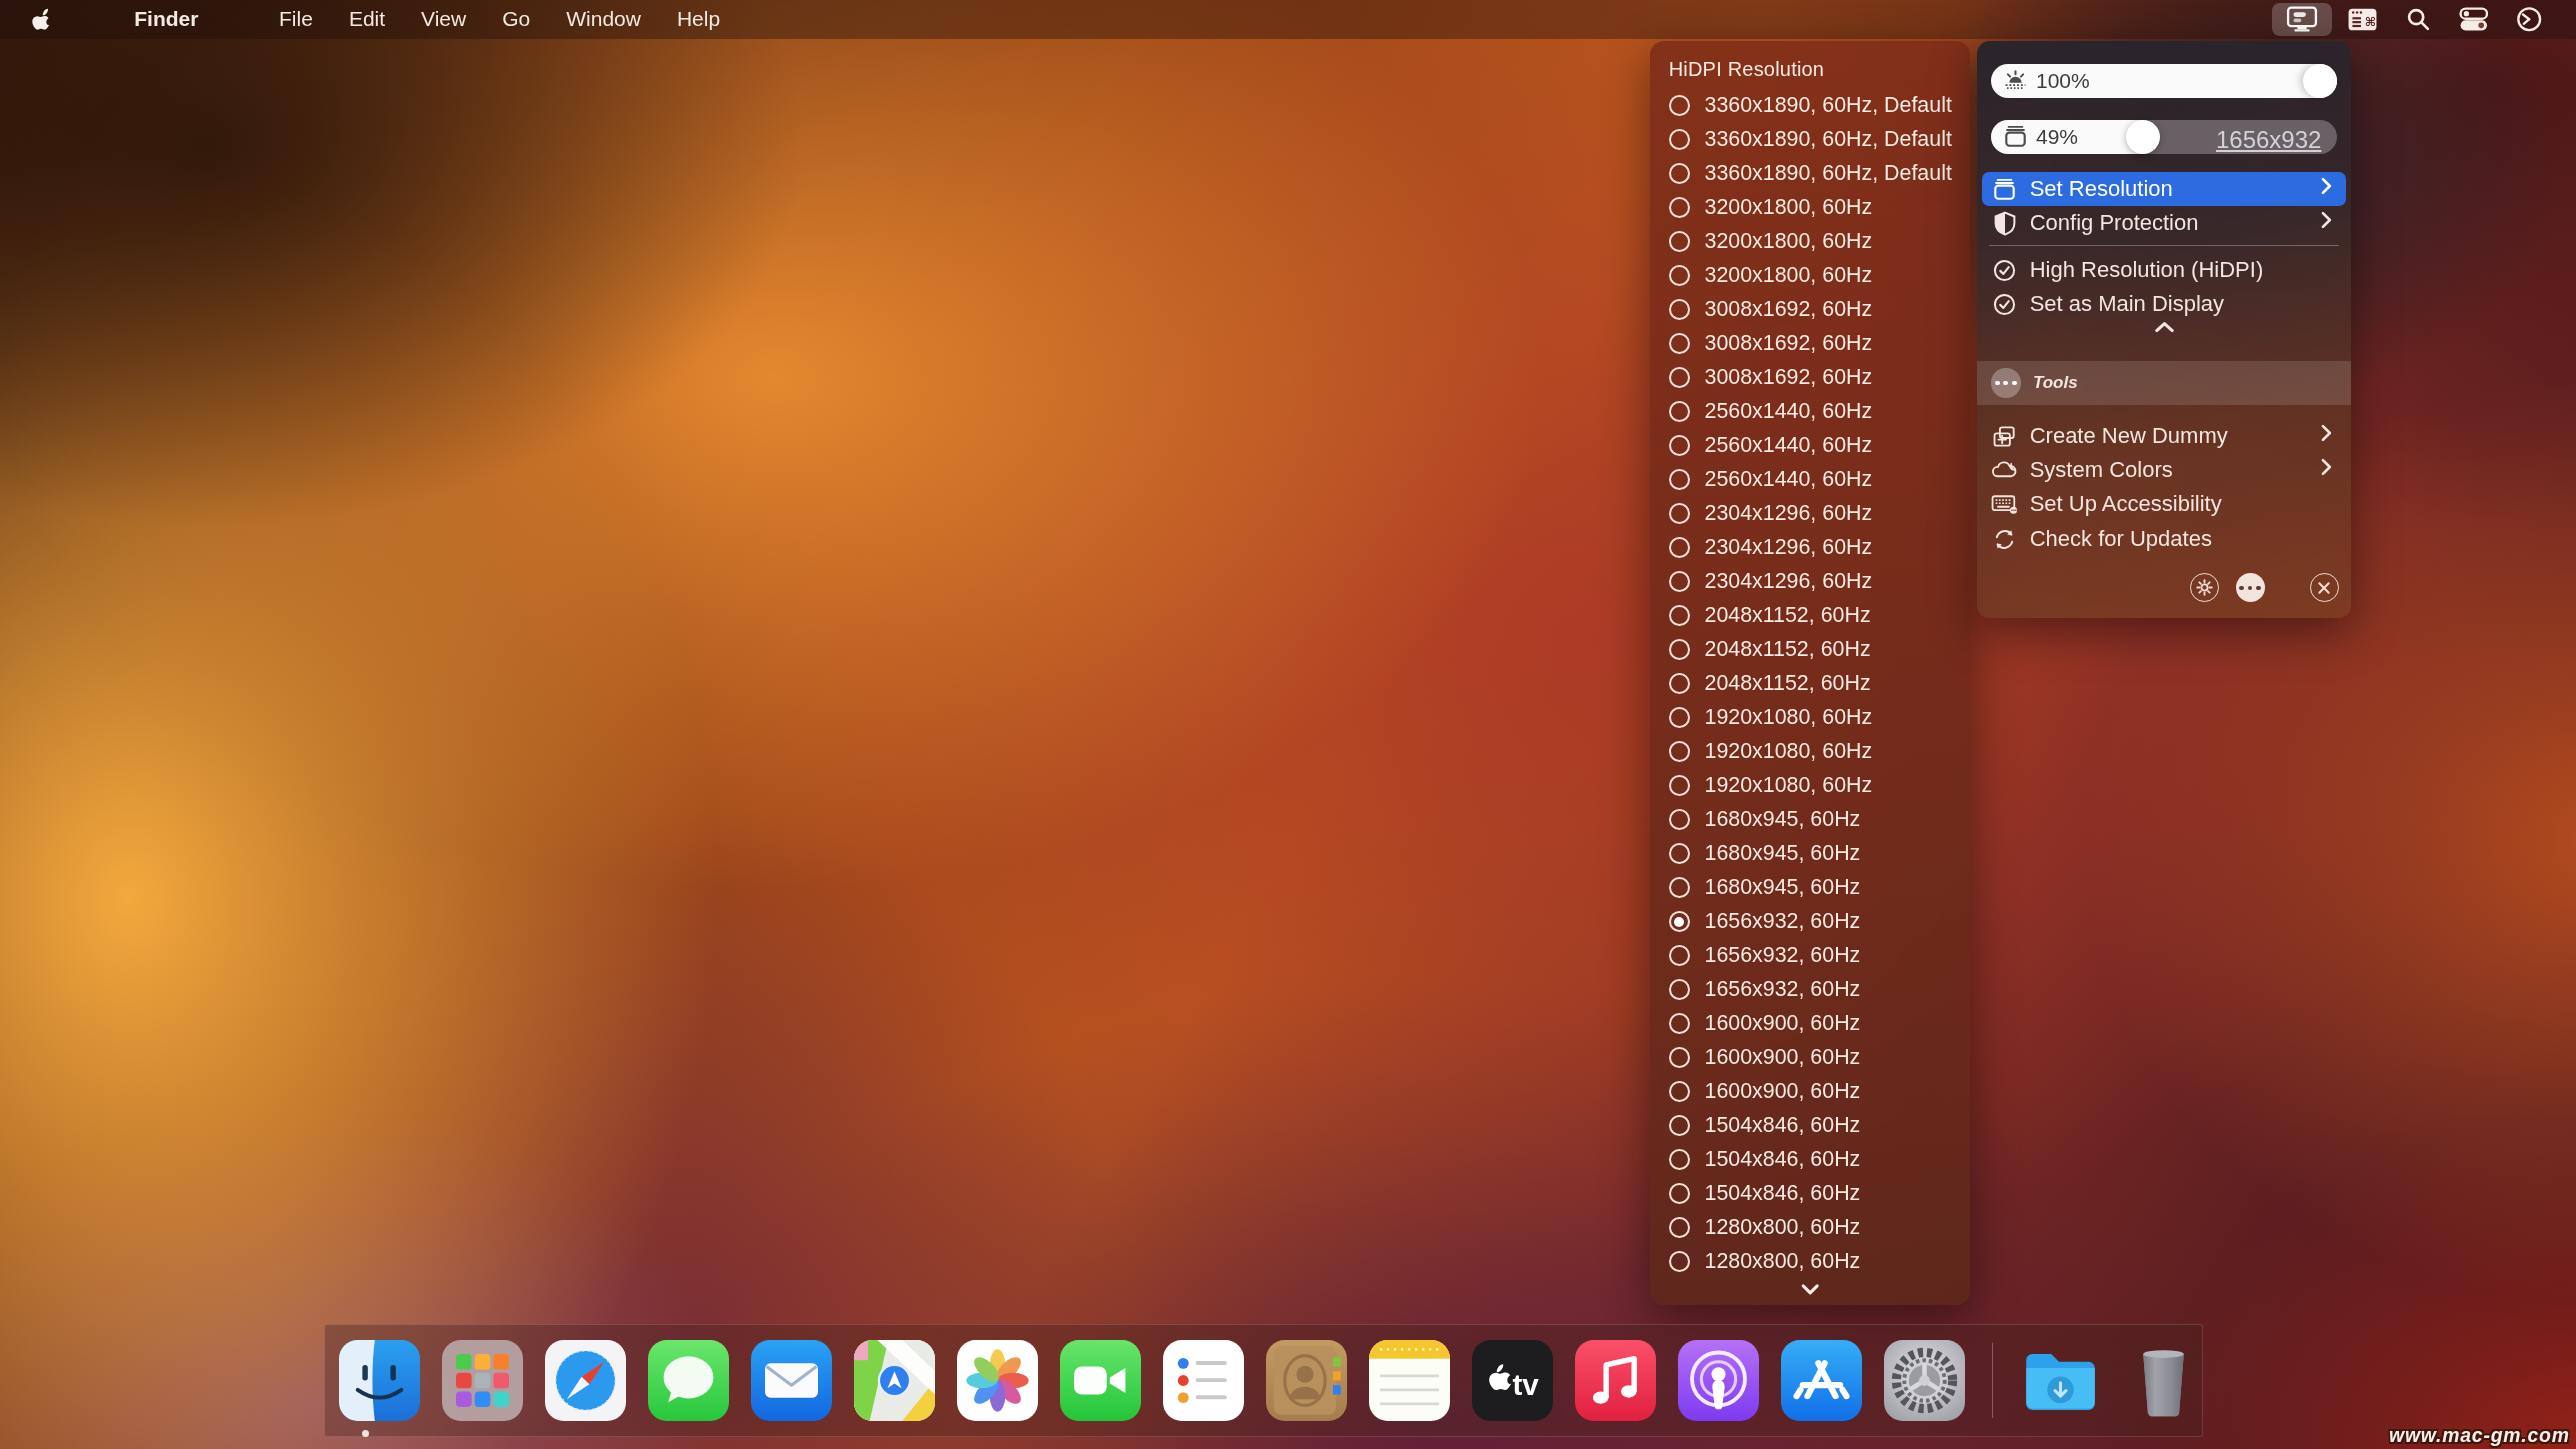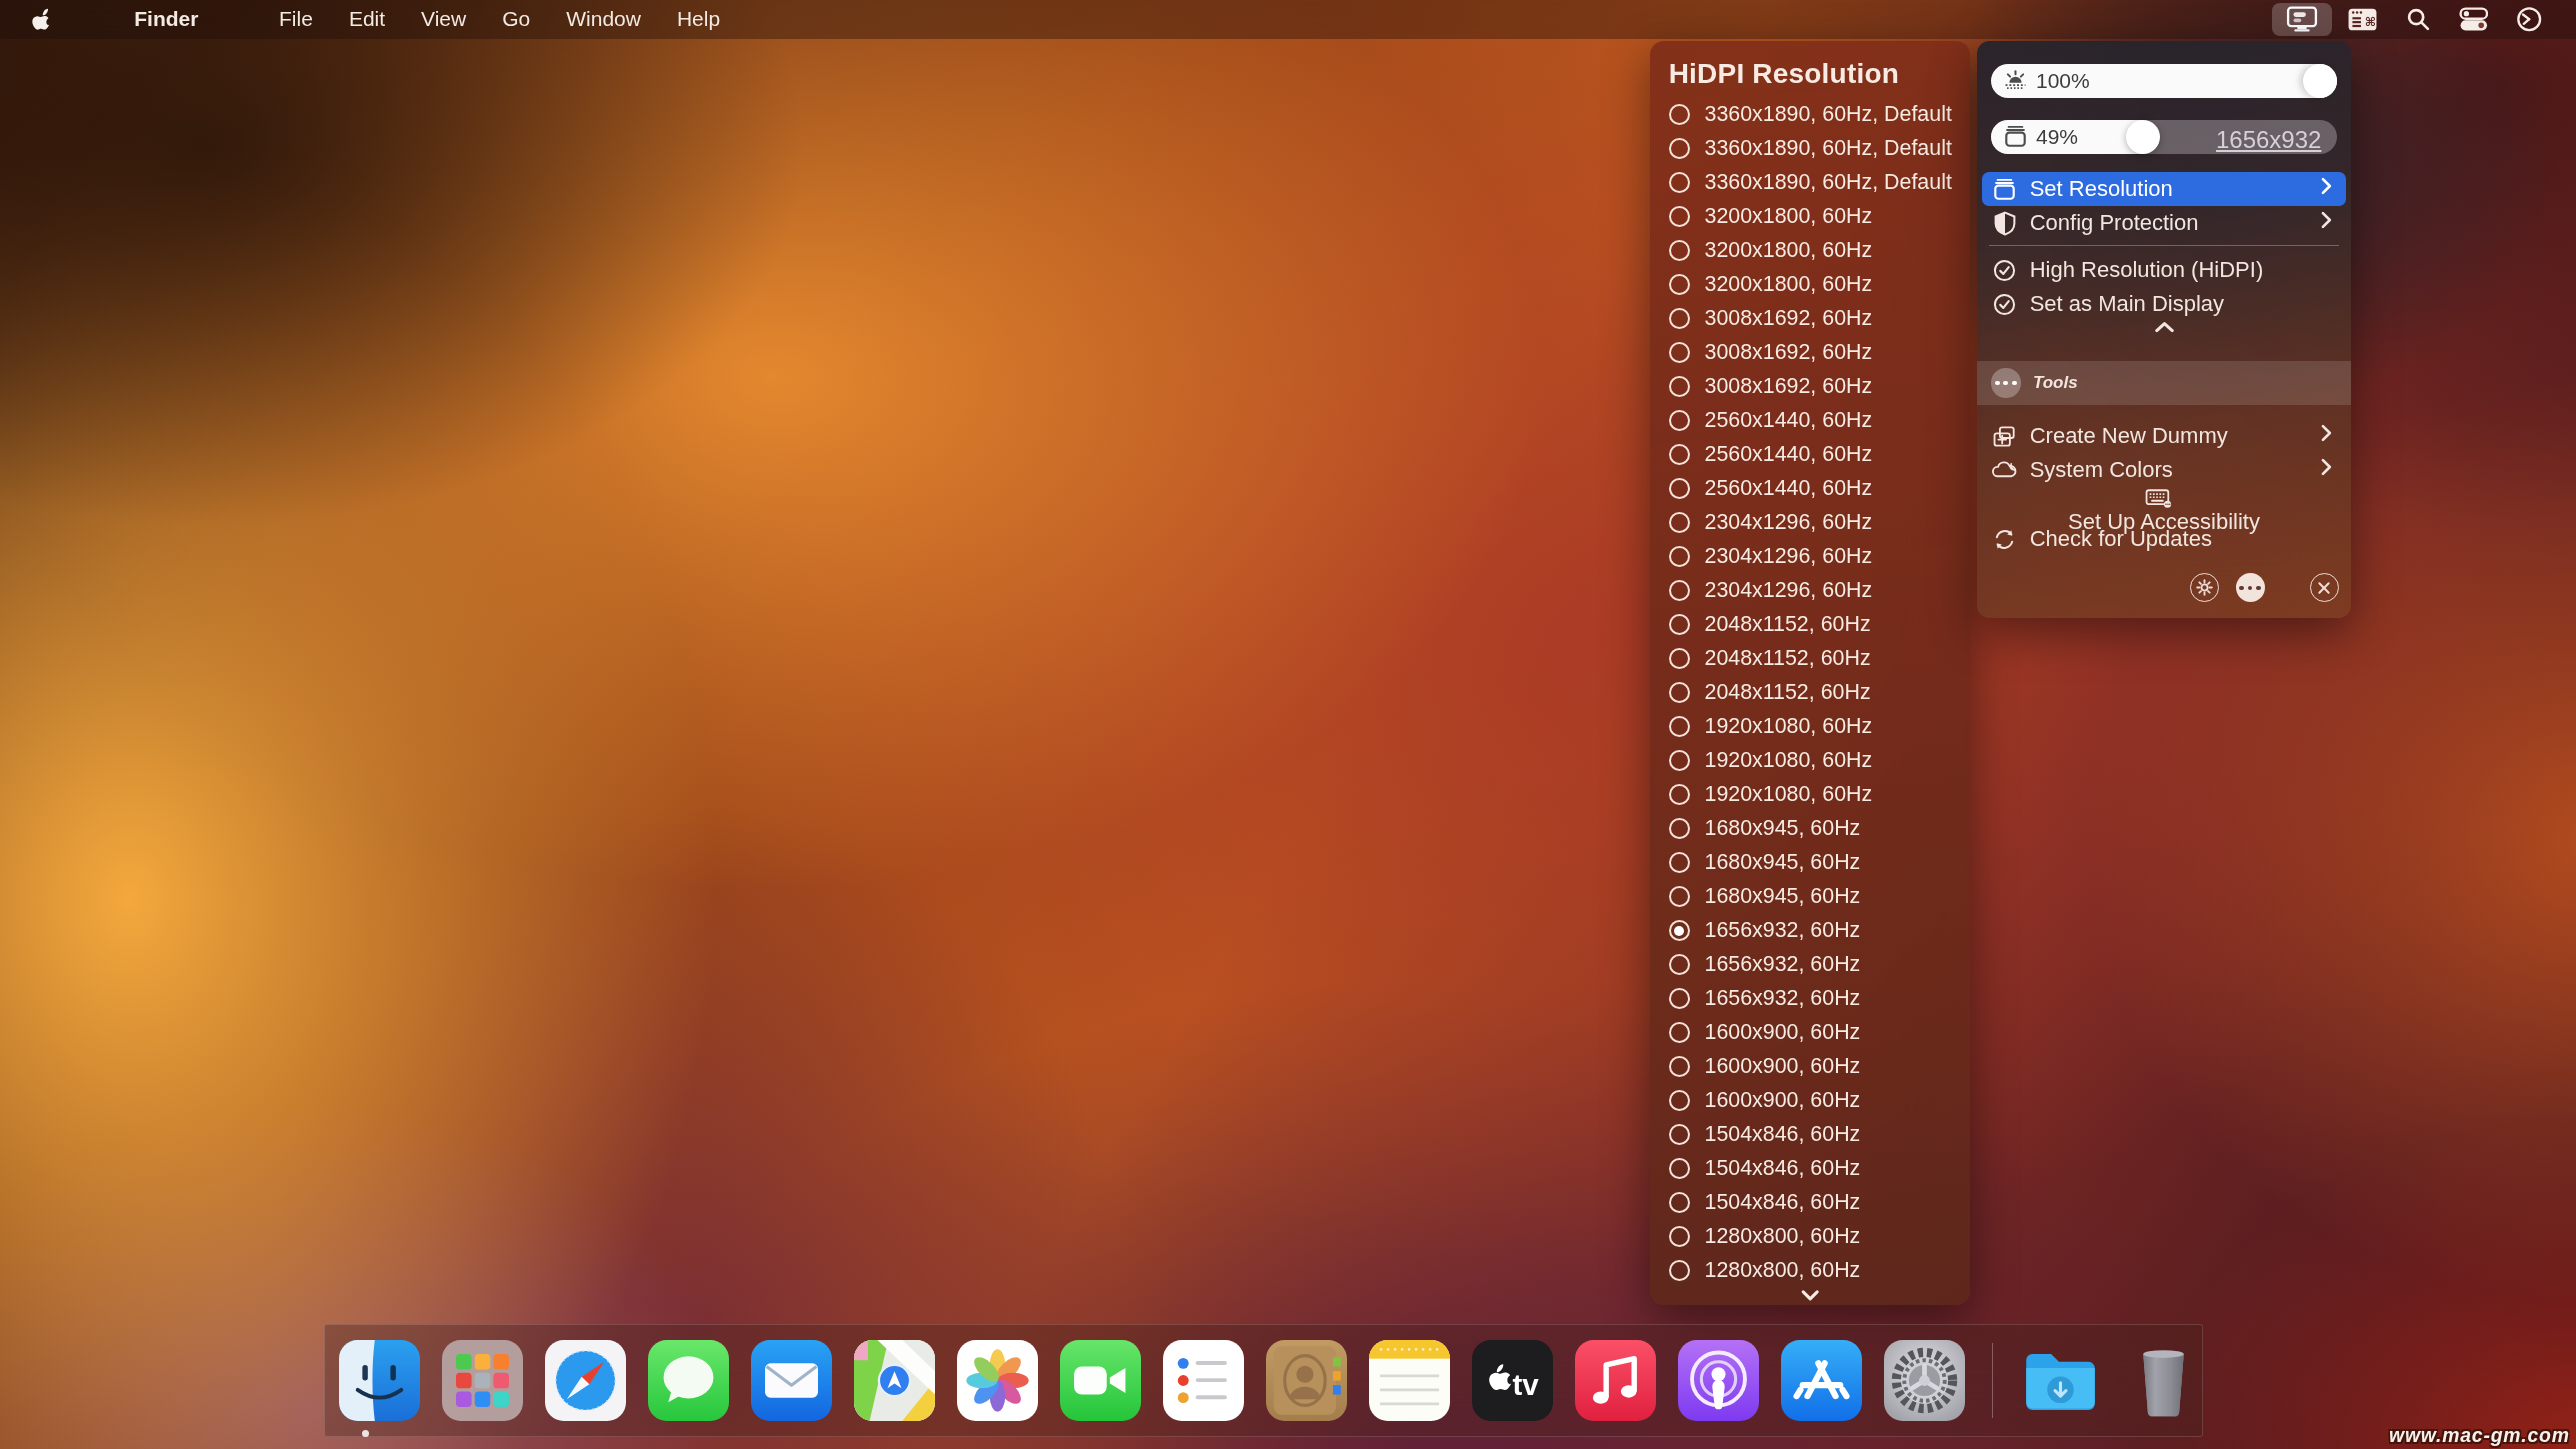--- a/index.html
+++ b/index.html
@@ -36,21 +36,21 @@
   .status-item.active{background:rgba(255,255,255,.22);}
   .status-item svg{display:block;}
 
   
   .res-panel{position:absolute;left:1650px;top:41px;width:320px;height:1264px;
     border-radius:14px;box-sizing:border-box;
     background:linear-gradient(178deg,rgba(124,44,26,.88) 0%,rgba(110,42,26,.86) 45%,rgba(92,40,26,.86) 100%);
     backdrop-filter:blur(31px) saturate(1.1);
     box-shadow:0 14px 47px rgba(0,0,0,.45);
     display:flex;flex-direction:column;padding:11px 0 4.7px 0;color:#f7ebe3;}
-  .res-title{font-size:28px;font-weight:700;padding:6.2px 0 7.8px 18.7px;letter-spacing:0.2px;}
+  .res-title{font-size:20px;font-weight:400;padding:6.2px 0 7.8px 18.7px;letter-spacing:0.2px;}
   .res-list{flex:1;display:flex;flex-direction:column;text-align:right;}
   .res-row{height:34px;display:flex;align-items:center;padding-left:18.7px;}
   .radio{width:21px;height:21px;border:2.3px solid #f3e3da;border-radius:50%;
     box-sizing:border-box;margin-right:14.8px;flex:none;position:relative;}
   .res-row.selected .radio::after{content:"";position:absolute;left:3.1px;top:3.1px;width:10px;height:10px;
     border-radius:50%;background:#fff;}
   .res-label{font-size:21.4px;color:#f7ece4;white-space:nowrap;}
   .res-more{height:26.4px;display:flex;align-items:center;justify-content:center;}
 
   
@@ -80,21 +80,21 @@
   .mrow.blue{background:#2d6be0;color:#fff;}
   .row-setres{top:131px;} .row-config{top:165px;}
   .ctl-div{position:absolute;left:12.4px;right:12.4px;top:204px;height:0.8px;background:rgba(255,255,255,.28);}
   .row-hires{top:212px;} .row-main{top:246px;}
   .chev-up{position:absolute;left:0;right:0;top:278px;height:20px;display:flex;justify-content:center;}
   .tools-band{position:absolute;left:0;right:0;top:320px;height:44px;background:rgba(255,255,255,.13);
     display:flex;align-items:center;padding:0 14px;}
   .tools-circle{width:29.6px;height:29.6px;border-radius:50%;background:rgba(255,255,255,.28);
     display:flex;align-items:center;justify-content:center;margin-right:12.4px;}
   .tools-label{font-size:17px;font-weight:700;font-style:italic;}
-  .row-create{top:378px;} .row-colors{top:412px;} .row-access{top:446px;flex-direction:column;} .row-updates{top:481px;}
+  .row-create{top:378px;} .row-colors{top:412px;} .row-access{top:446px;} .row-updates{top:481px;}
   .ctl-footer{position:absolute;right:12.4px;bottom:15.6px;display:flex;align-items:center;}
   .fbtn{width:29px;height:29px;border-radius:50%;display:flex;align-items:center;justify-content:center;}
   .fbtn.outline{border:1.9px solid #f0ddd6;box-sizing:border-box;}
   .fbtn.fill{background:#f2e3dd;}
   .fbtn-gear{margin-right:17px;} .fbtn-more{margin-right:45px;}
   .dots3{display:flex;gap:3.9px;} .dots3 i{width:4.7px;height:4.7px;border-radius:50%;background:#5d3b30;display:block;}
   .tools-circle .dots3 i{background:#fff;}
 
   
   .dock{position:absolute;left:324px;top:1324px;width:1879px;height:113px;border-radius:3px;

